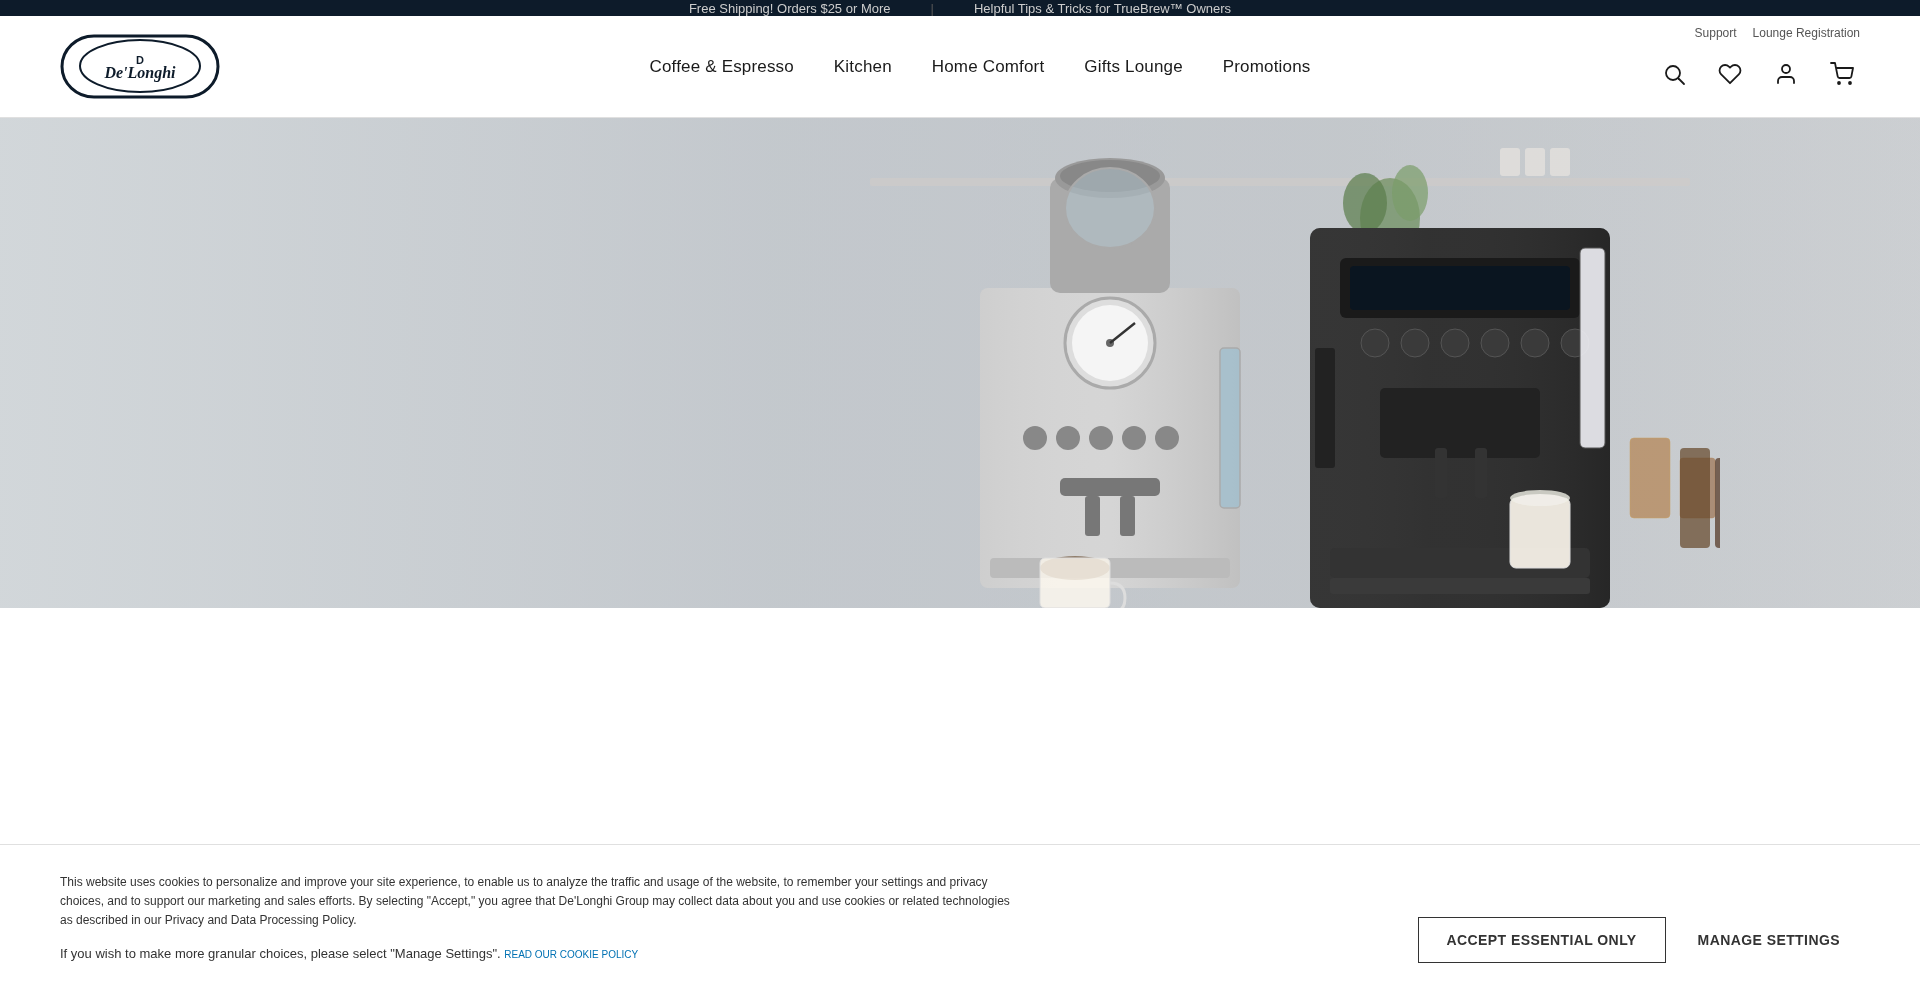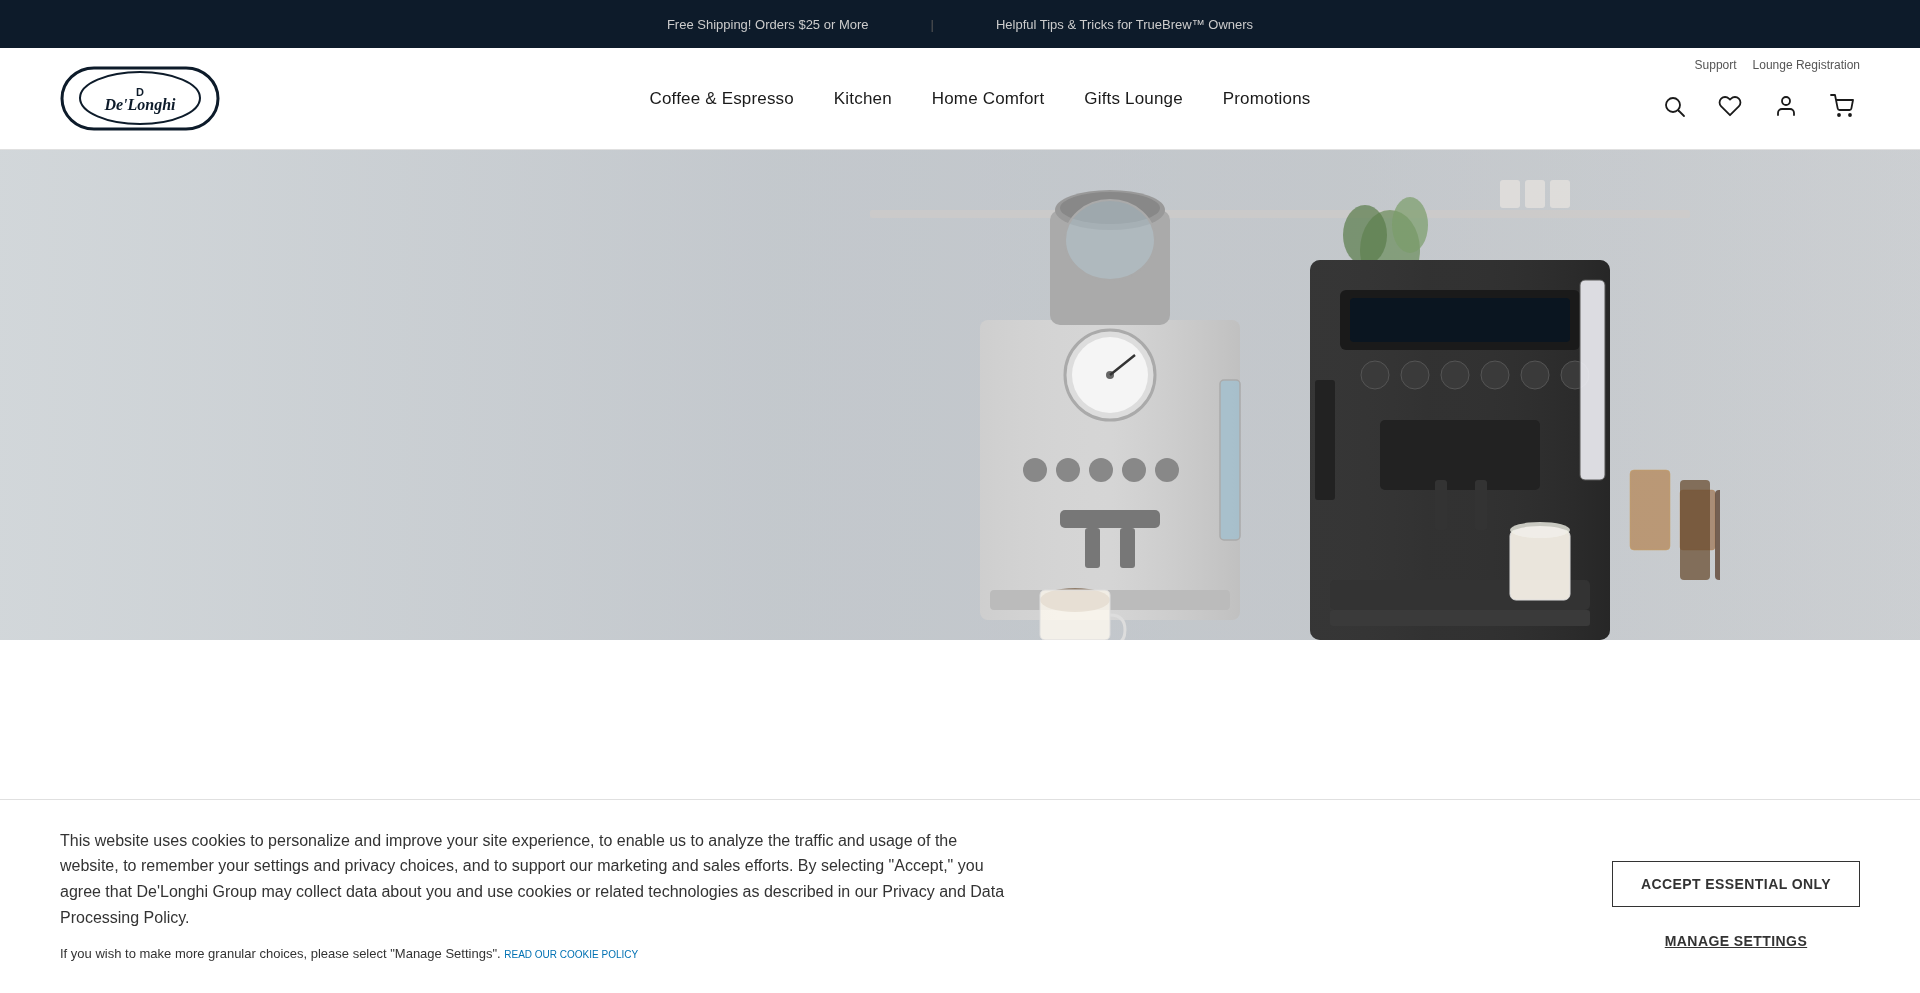--- a/index.html
+++ b/index.html
@@ -6,22 +6,22 @@
     body { font-family: Arial, sans-serif; width: 1920px; overflow-x: hidden; background: #fff; }
 
     
     .top-banner {
       background: #0d1b2a;
       color: #fff;
       font-size: 13px;
       display: flex;
       align-items: center;
       justify-content: center;
-      height: 48px;
-      gap: 62px;
+      height: 16px;
+      gap: 40px;
     }
     .top-banner span { color: #ccc; }
     .top-banner .divider { color: #555; }
 
     
     .header {
       display: flex;
       align-items: center;
       justify-content: space-between;
       padding: 0 60px;
@@ -158,21 +158,21 @@
       left: 0;
       right: 0;
       background: #fff;
       border-top: 1px solid #e0e0e0;
       padding: 28px 60px 28px 60px;
       z-index: 1000;
       display: flex;
       flex-direction: column;
     }
     .cookie-text {
-      font-size: 16px;
+      font-size: 12px;
       color: #333;
       line-height: 1.6;
       max-width: 960px;
       margin-bottom: 14px;
     }
     .cookie-text-second {
       font-size: 13px;
       color: #333;
       line-height: 1.6;
       max-width: 960px;
@@ -183,21 +183,20 @@
       font-weight: 500;
       font-size: 10px;
     }
     .cookie-buttons {
       position: absolute;
       right: 60px;
       bottom: 30px;
       display: flex;
       gap: 12px;
       align-items: center;
-      flex-direction: column;
     }
     .btn-essential {
       background: #fff;
       border: 1.5px solid #333;
       color: #333;
       padding: 14px 28px;
       font-size: 14px;
       font-weight: 600;
       cursor: pointer;
       letter-spacing: 0.03em;
@@ -215,21 +214,20 @@
       min-width: 160px;
     }
     .btn-manage {
       background: none;
       border: none;
       color: #333;
       font-size: 14px;
       font-weight: 600;
       cursor: pointer;
       letter-spacing: 0.03em;
-      text-decoration: underline;
       padding: 14px 20px;
     }
   </style>
 </head>
 <body>
 
 <div class="top-banner">
   <span>Free Shipping! Orders $25 or More</span>
   <span class="divider">|</span>
   <span>Helpful Tips &amp; Tricks for TrueBrew™ Owners</span>

